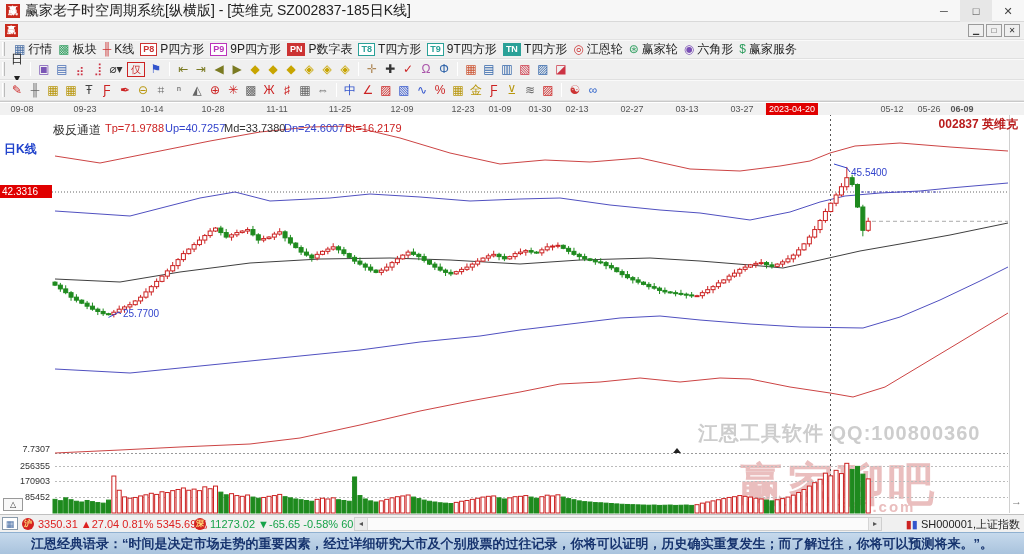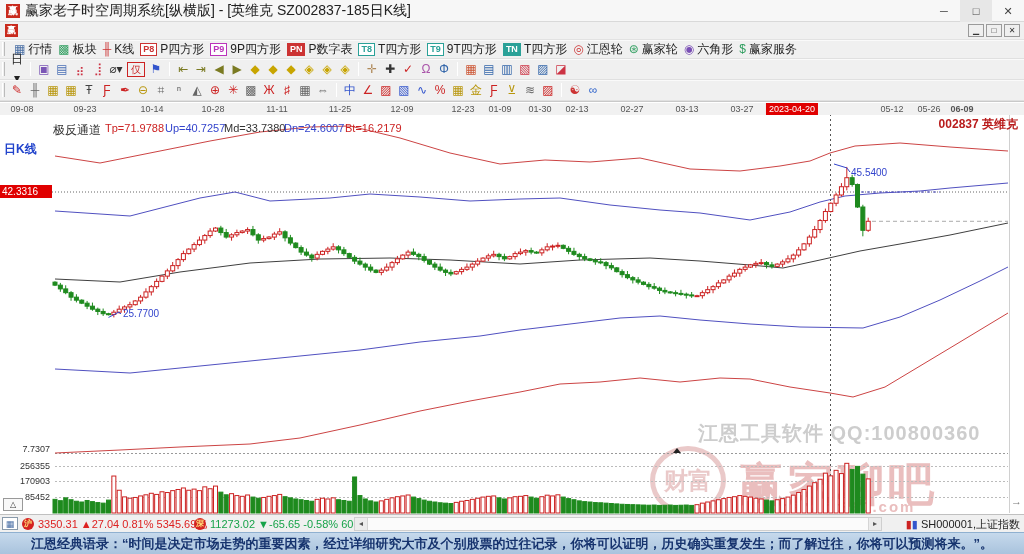--- a/index.html
+++ b/index.html
@@ -224,21 +224,20 @@
       <span class="tool-ic" style="color: rgb(184, 150, 12);">⊻</span>
       <span class="tool-ic" style="color: rgb(102, 102, 102);">≋</span>
       <span class="tool-ic" style="color: rgb(204, 34, 34);">▨</span>
       <span class="tb-sep"></span>
       <span class="tool-ic" style="color: rgb(204, 51, 51);">☯</span>
       <span class="tool-ic" style="color: rgb(51, 102, 204);">∞</span>
     </div>
 
   <div class="chart-area">
     <div class="wm wm-qq">江恩工具软件  QQ:100800360</div>
-    <div class="wm wm-logo-circle">财富</div>
     <div class="wm wm-logo-text">赢家聊吧</div>
     <div class="wm wm-logo-url">liaoba.vict360.com</div>
 
     <div class="date-strip" id="date-strip">
         <span class="date-label" style="left: 22px;">09-08</span>
         <span class="date-label" style="left: 85px;">09-23</span>
         <span class="date-label" style="left: 152px;">10-14</span>
         <span class="date-label" style="left: 213px;">10-28</span>
         <span class="date-label" style="left: 277px;">11-11</span>
         <span class="date-label" style="left: 340px;">11-25</span>

